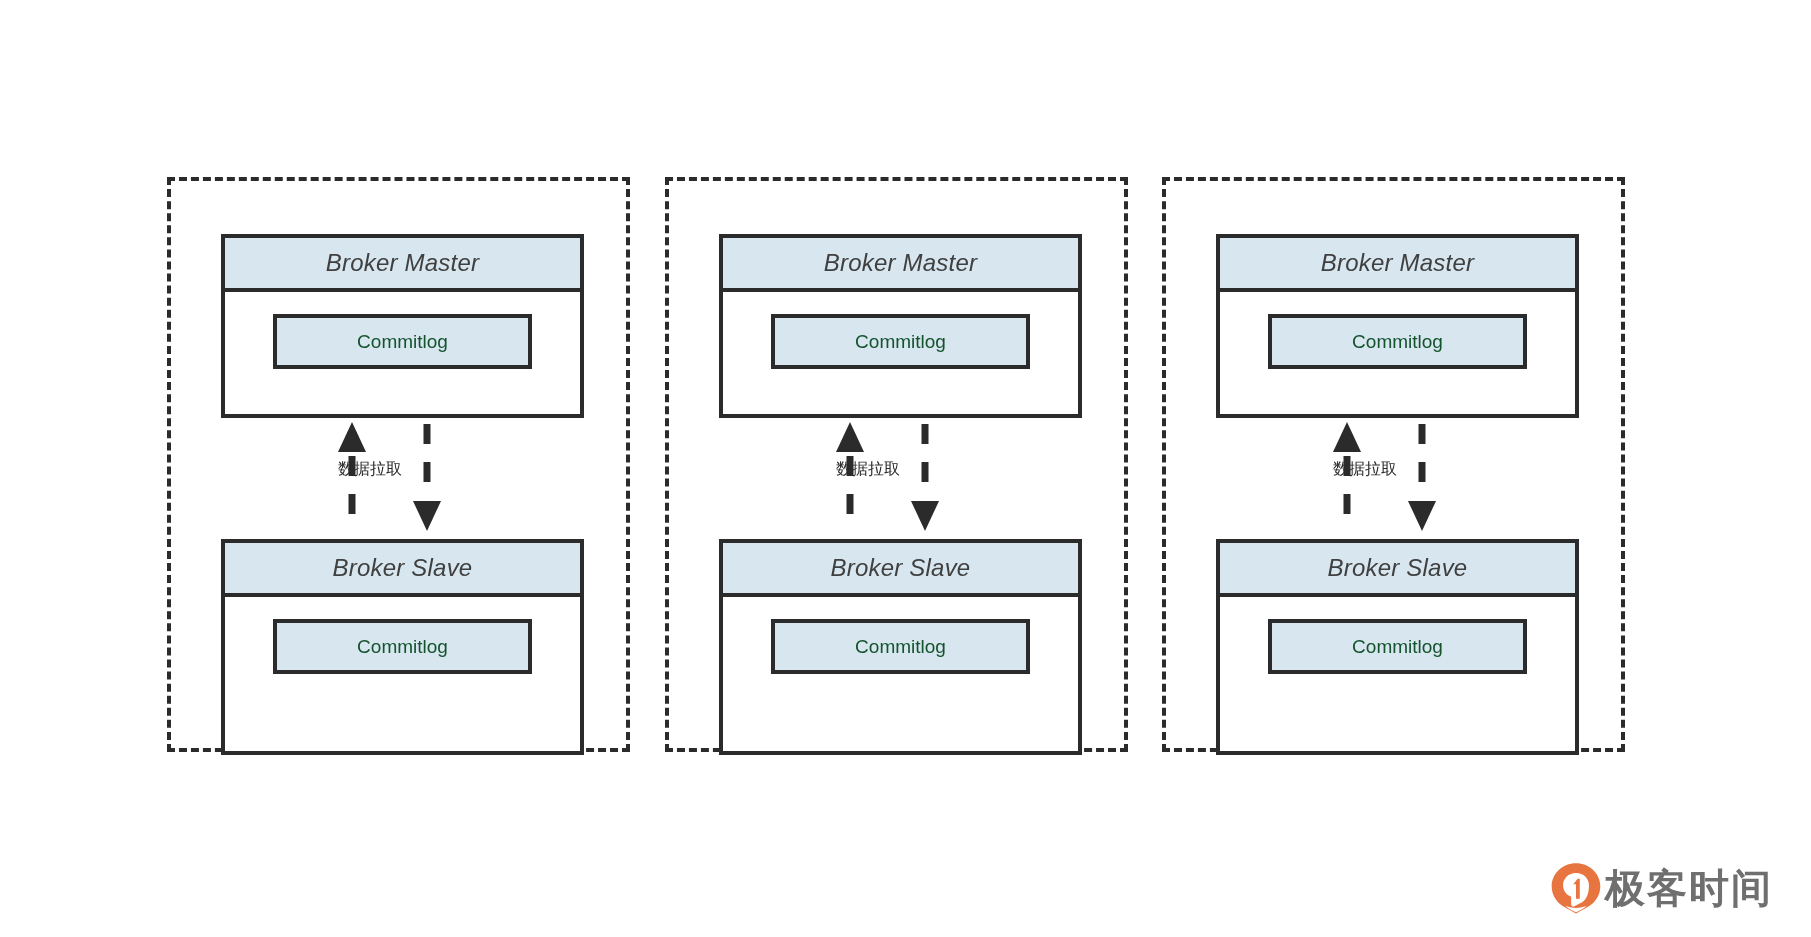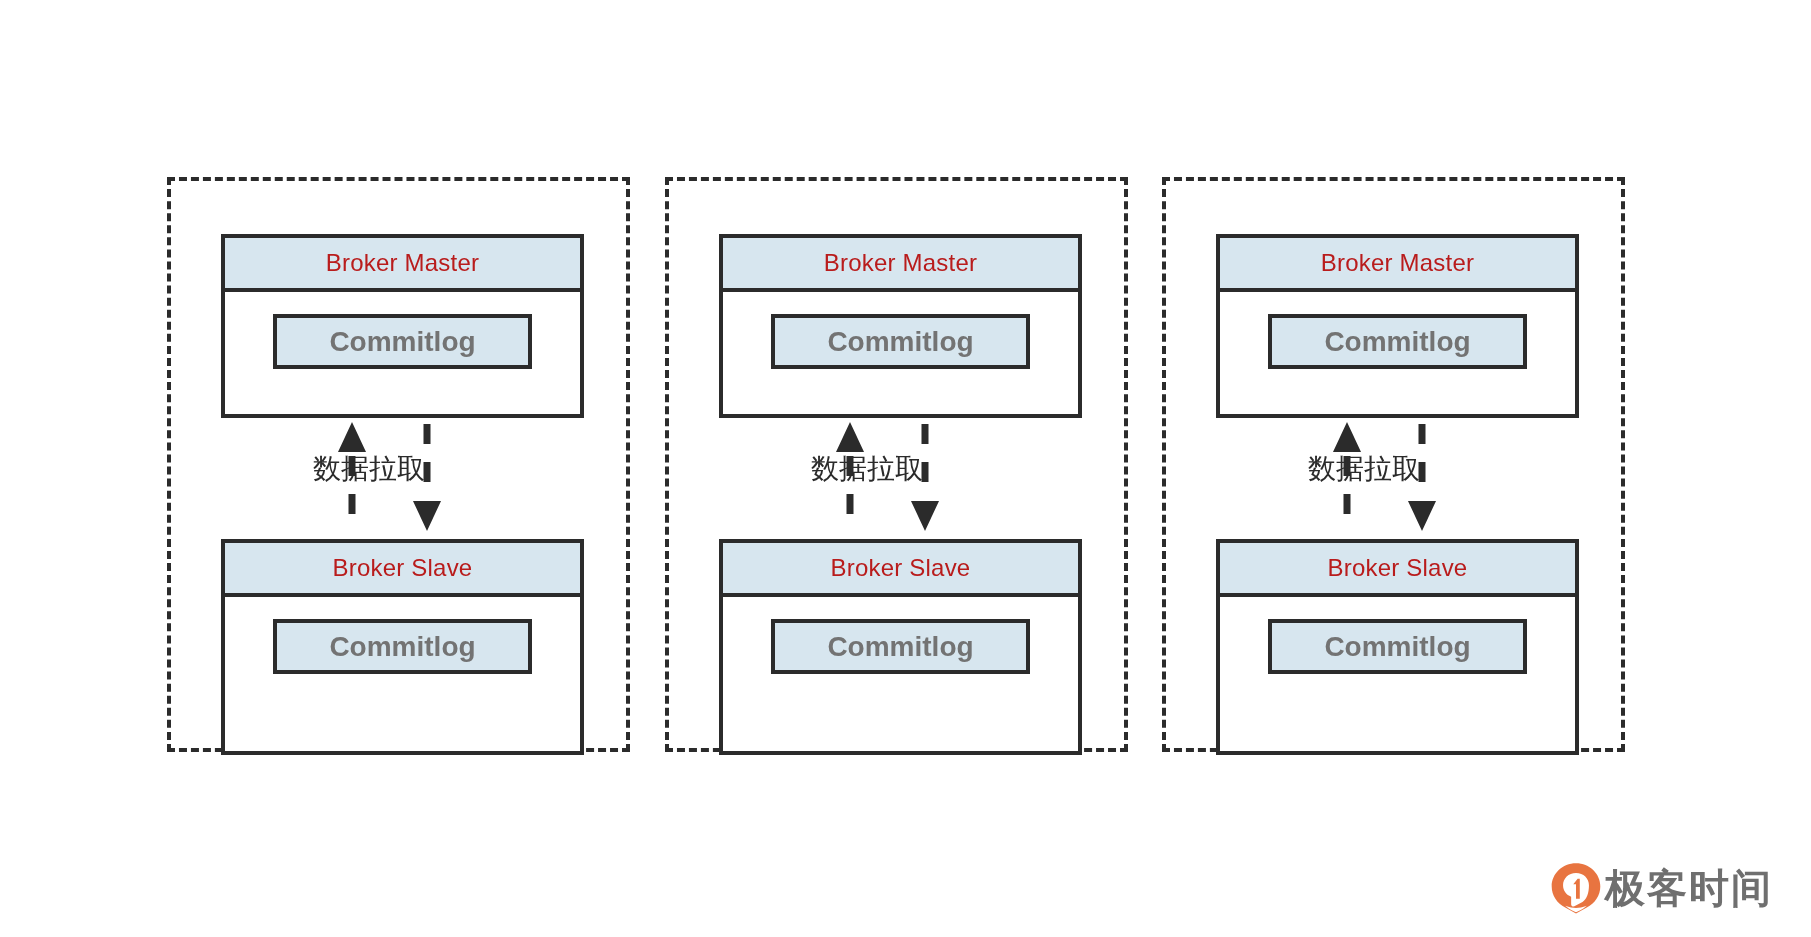--- a/index.html
+++ b/index.html
@@ -54,22 +54,23 @@
   .broker-header {
     height: 54px;
     background: #d7e6ef;
     border-bottom: 4px solid #2b2b2b;
     box-sizing: border-box;
     display: flex;
     align-items: center;
     justify-content: center;
     font-size: 24px;
     letter-spacing: 0.2px;
-    color: #b91c1c;
+    color: #404040;
     white-space: nowrap;
+    font-style: italic;
   }
 
   .broker-body {
     position: relative;
     height: 122px;
     background: #ffffff;
     display: flex;
     justify-content: center;
     padding-top: 22px;
     box-sizing: border-box;
@@ -77,47 +78,46 @@
 
   .commitlog {
     width: 259px;
     height: 55px;
     background: #d7e6ef;
     border: 4px solid #2b2b2b;
     box-sizing: border-box;
     display: flex;
     align-items: center;
     justify-content: center;
-    font-size: 28px;
-    color: #737373;
+    font-size: 19px;
+    color: #14532d;
     white-space: nowrap;
-    font-weight: bold;
   }
 
   
   .connector {
     position: absolute;
     left: 50px;
     top: 237px;
     width: 363px;
     height: 121px;
   }
   .connector svg {
     position: absolute;
     left: 0;
     top: 0;
     display: block;
   }
   .pull-label {
     position: absolute;
-    left: 74px;
+    left: 84px;
     top: 38px;
     width: 130px;
-    text-align: right;
-    font-size: 28px;
+    text-align: center;
+    font-size: 16px;
     line-height: 26px;
     color: #2b2b2b;
     white-space: nowrap;
     font-family: "DejaVu Sans", "Liberation Sans", sans-serif;
   }
 
   
   #watermark {
     position: absolute;
     right: 38px;

